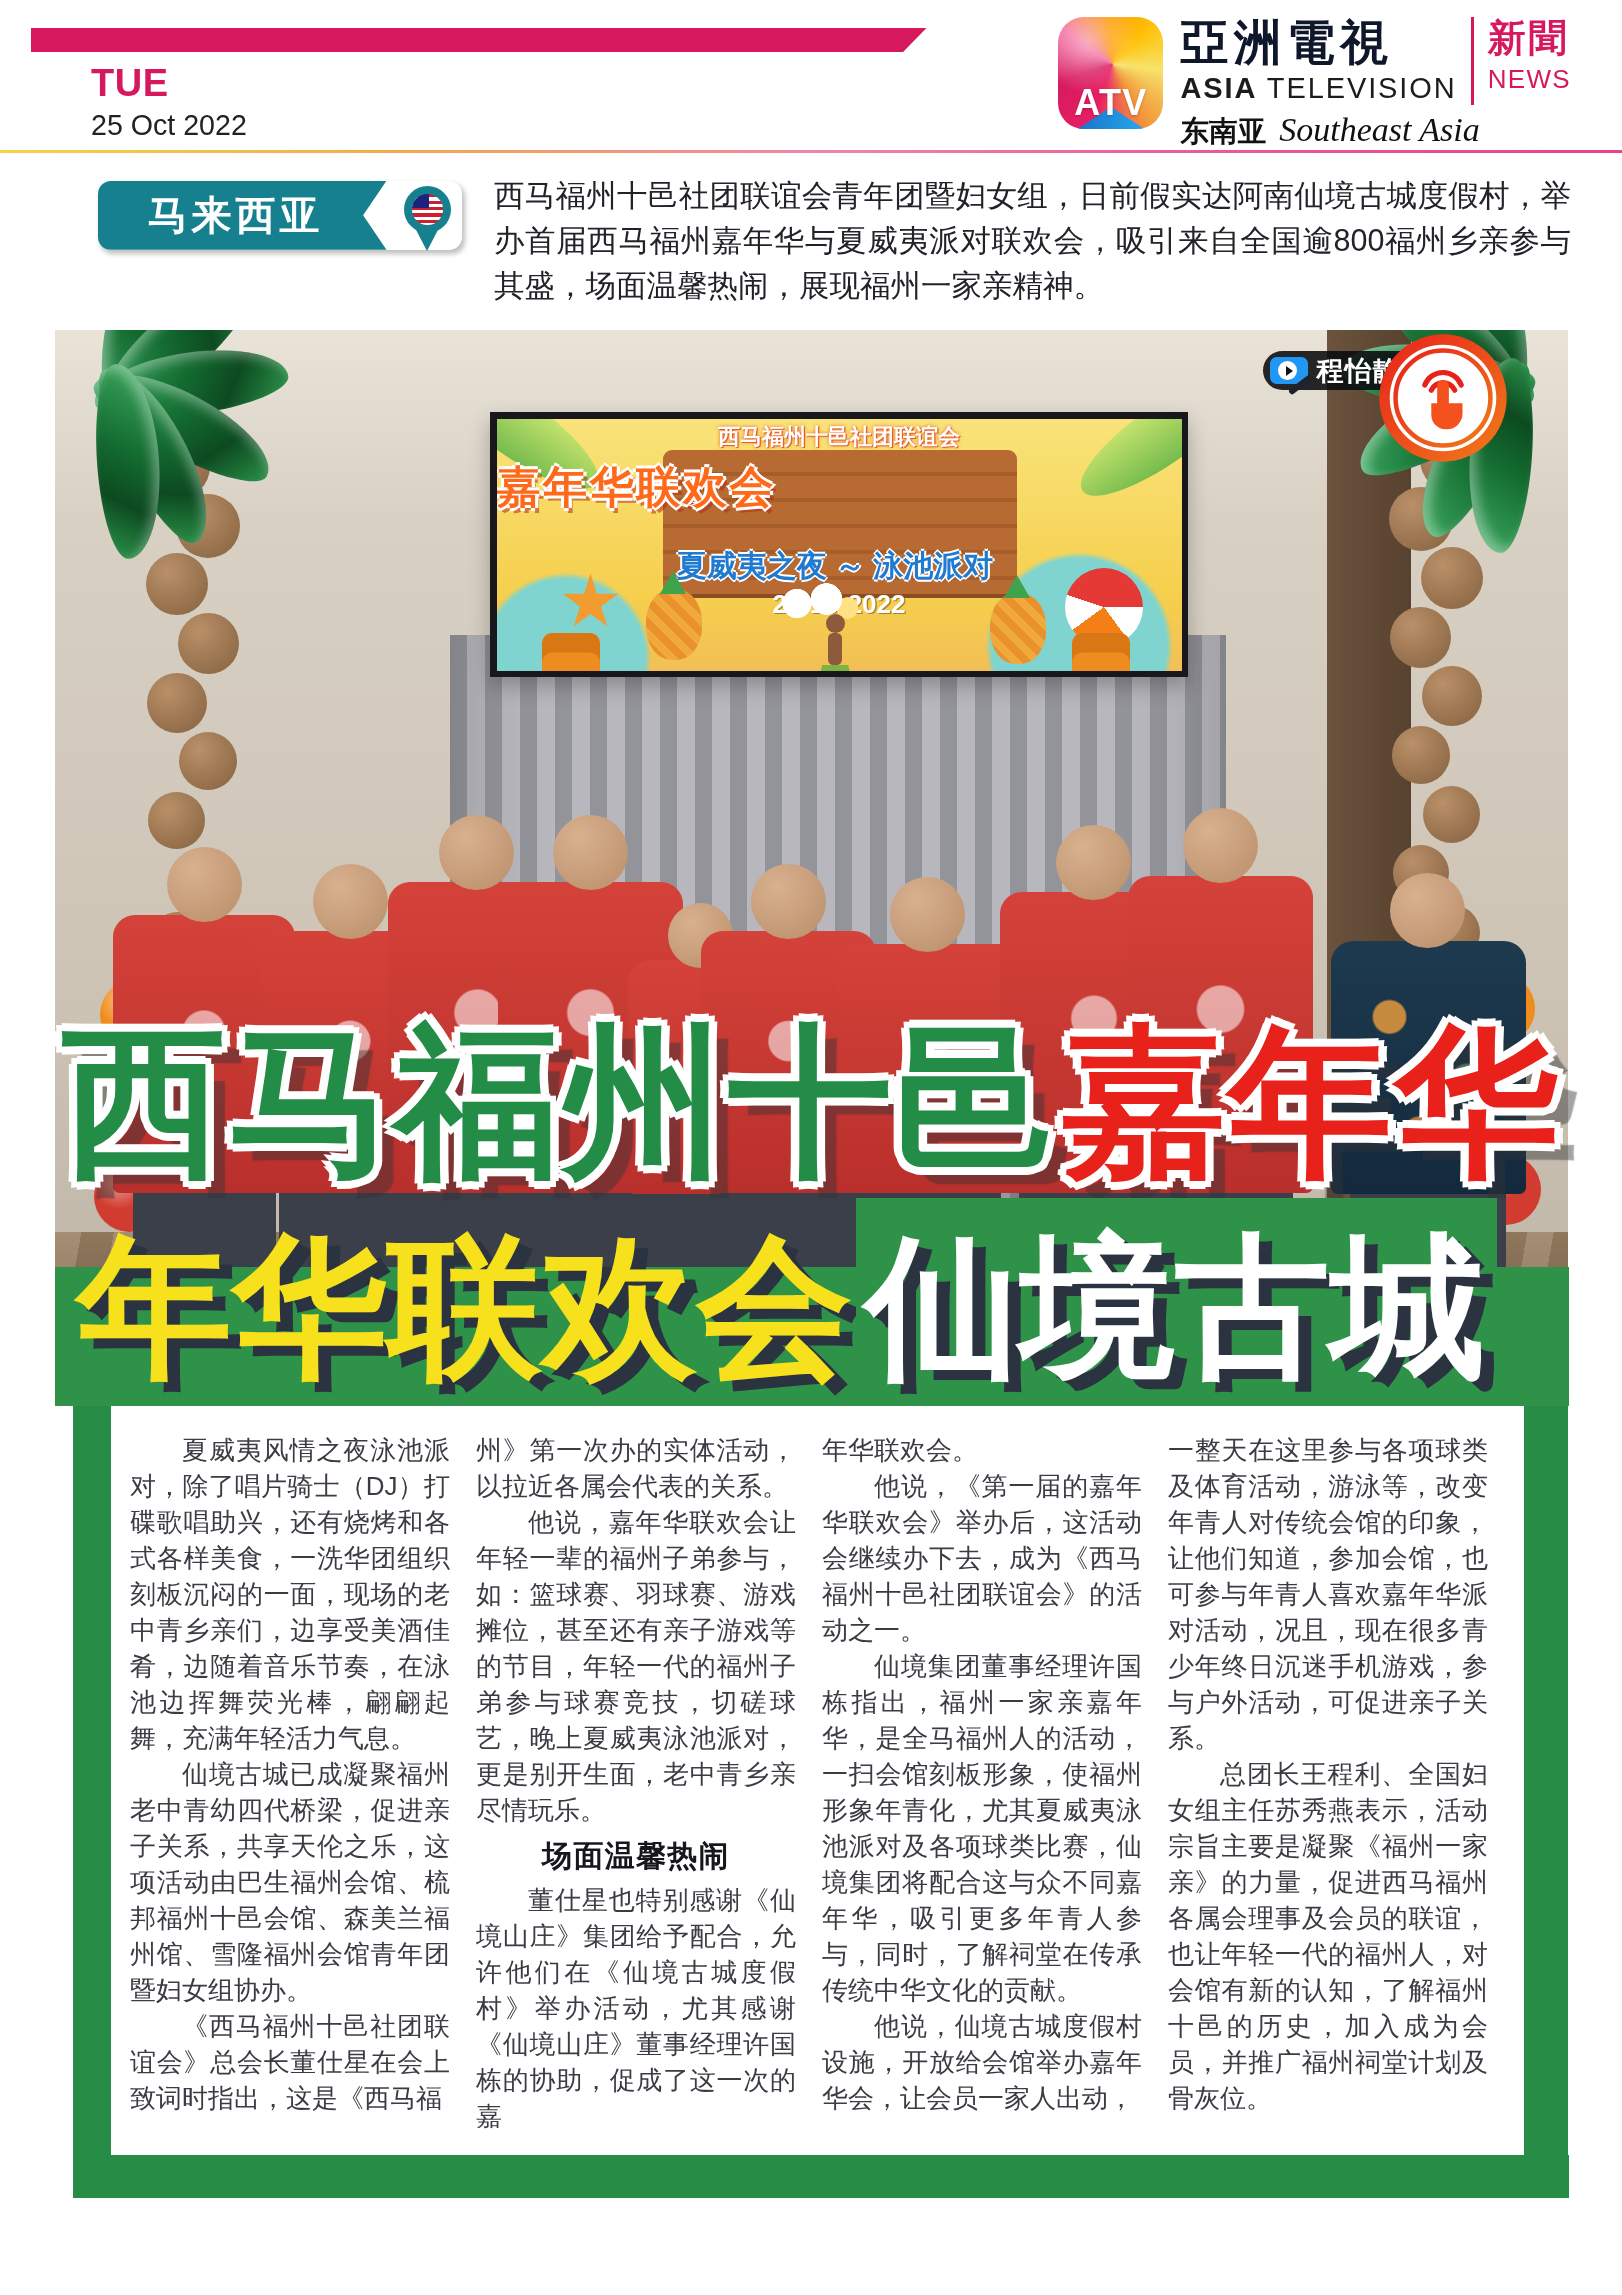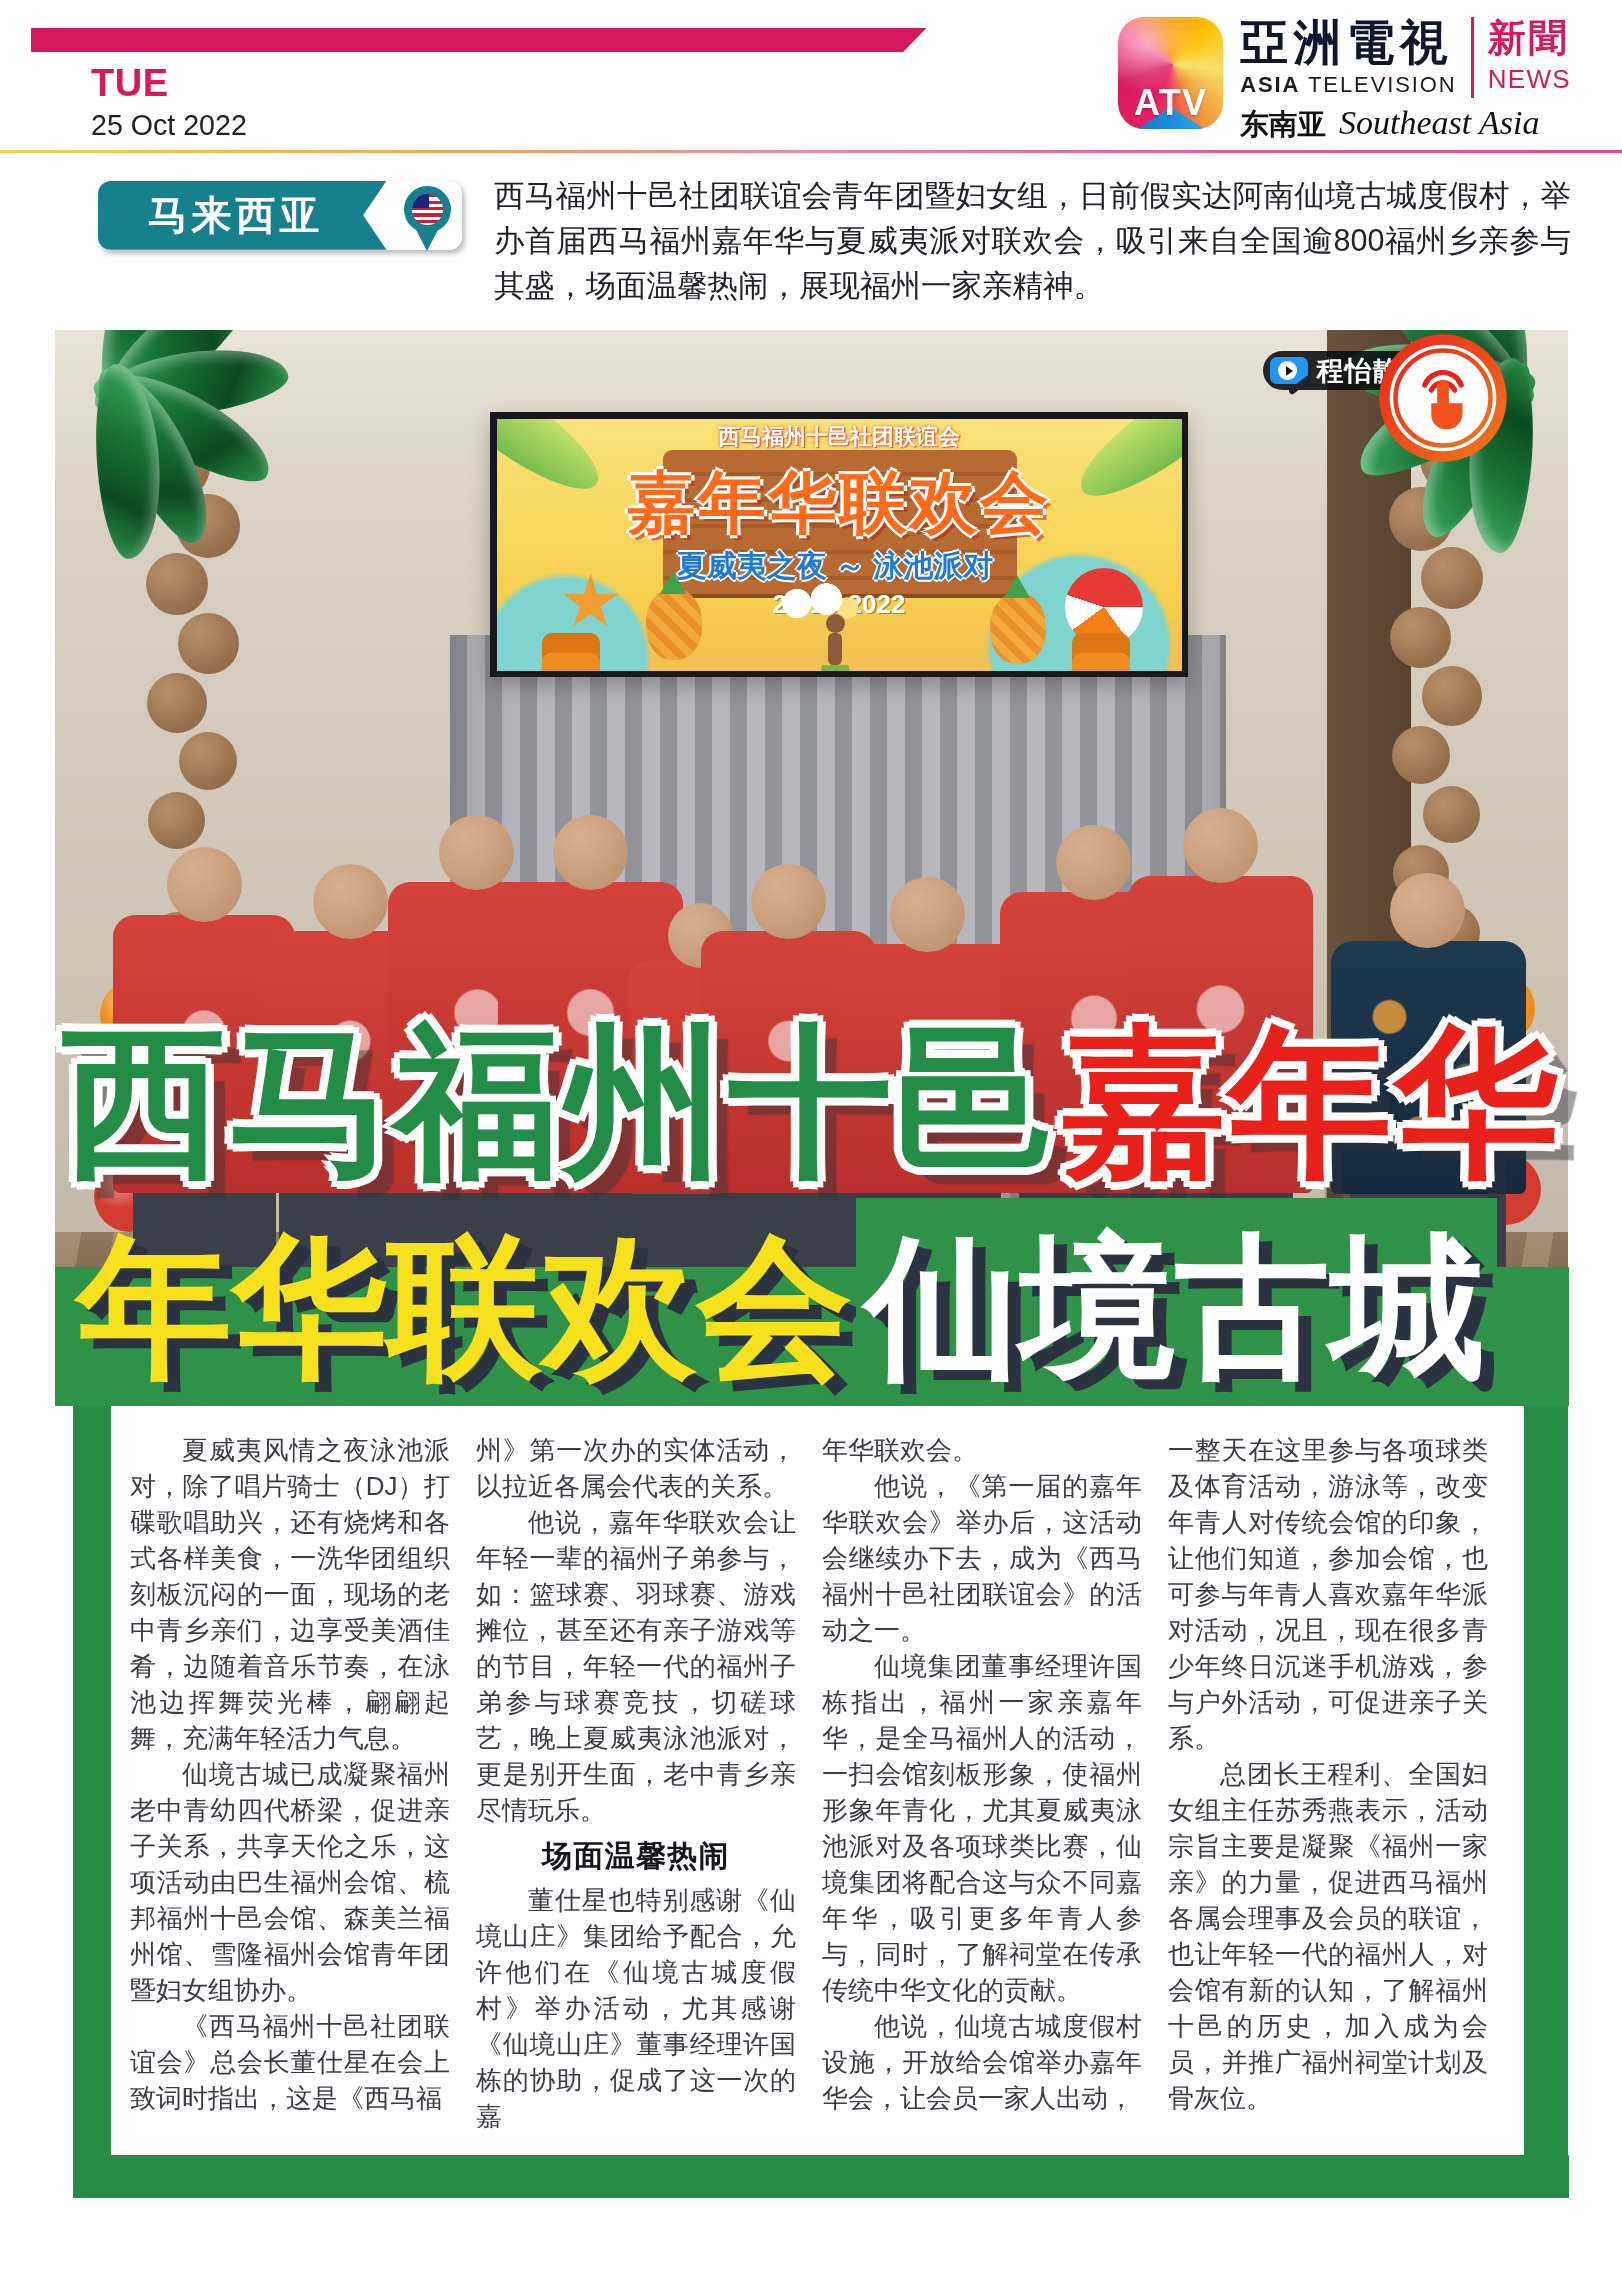--- a/index.html
+++ b/index.html
@@ -16,21 +16,21 @@
   #atv-icon{width:105px;height:112px;border-radius:26px;position:relative;overflow:hidden;
     background:radial-gradient(circle at 28% 22%,rgba(255,255,255,.45),transparent 45%),
     conic-gradient(from 200deg at 52% 42%,#e91e63,#d6195e,#f2639b,#ff9800,#ffc107,#f7e36b,#f29a3c,#e91e63);}
   #atv-icon .blue{position:absolute;left:0;bottom:0;width:100%;height:22px;
     background:linear-gradient(90deg,#1565c0,#29b6f6);clip-path:polygon(18% 100%,50% 0,82% 100%,100% 100%,100% 100%,0 100%);}
   #atv-icon .atv{position:absolute;left:0;right:0;bottom:5.2px;text-align:center;color:#fff;
     font-size:36px;font-weight:bold;letter-spacing:1.3px;text-shadow:0 1.3px 2.6px rgba(0,0,0,.25);}
   #brand-text{display:flex;flex-direction:column;}
   #brand-row1{display:flex;align-items:stretch;gap:14.3px;}
   #brand-cn{font-size:48px;font-weight:bold;color:#0f172a;letter-spacing:5.2px;line-height:51px;}
-  #brand-en{font-size:22px;color:#1c1c1c;letter-spacing:1.9px;margin-top:3.9px;}
+  #brand-en{font-size:29px;color:#1c1c1c;letter-spacing:1.9px;margin-top:3.9px;}
   #brand-en b{font-weight:bold;}
   #brand-divider{width:2.6px;background:#d6195e;}
   #news-block{display:flex;flex-direction:column;justify-content:flex-start;}
   #news-cn{font-size:38px;font-weight:bold;color:#d6195e;letter-spacing:2.6px;line-height:43px;}
   #news-en{font-size:26px;color:#d6195e;letter-spacing:1.3px;margin-top:3.9px;}
   #brand-row2{display:flex;align-items:baseline;gap:13px;margin-top:6.5px;}
   #sea-cn{font-size:28.6px;font-weight:bold;color:#111;}
   #sea-en{font-family:"Liberation Serif","DejaVu Serif",serif;font-style:italic;font-size:34px;color:#111;}
   #header-rule{left:0;top:150px;width:1623px;height:2.6px;
     background:linear-gradient(90deg,#f8d24b,#f3a94c,#ef87a8,#e75b98,#e8438d);}
@@ -72,21 +72,21 @@
     background:radial-gradient(circle at 85% 90%,#7fd4cf 0 14%,transparent 15%),
                radial-gradient(circle at 10% 95%,#7fd4cf 0 12%,transparent 13%),
                linear-gradient(#f9e37a,#f6cf4d 70%,#f2bf55);}
   .leaf{position:absolute;width:195px;height:58px;border-radius:50%;
         background:linear-gradient(#bfe36b,#67b74a);opacity:.9;}
   #sign{position:absolute;left:166px;top:31px;width:354px;height:144px;border-radius:9px;
         background:repeating-linear-gradient(180deg,#b76b33 0 22px,#a65d2a 22px 26px);
         box-shadow:0 3.9px 0 #8a4c22;}
   #scr-org{position:absolute;left:0;right:0;top:3.9px;text-align:center;font-size:22px;font-weight:bold;color:#fff;
     text-shadow:0 0 3.9px rgba(230,80,40,.9),1.3px 1.3px 0 #e86a2a;}
-  #scr-title{position:absolute;left:0;right:0;top:39px;text-align:center;font-size:68px;font-weight:bold;color:#ff6a1a;
+  #scr-title{position:absolute;left:0;right:0;top:39px;font-size:44px;font-weight:bold;color:#ff6a1a;
     letter-spacing:2.6px;
     text-shadow:-3.2px 0 0 #fff,3.2px 0 0 #fff,0 -3.2px 0 #fff,0 3.2px 0 #fff,3.9px 5.2px 0 rgba(180,40,20,.55);}
   #scr-sub{position:absolute;left:0;right:8px;top:127px;text-align:center;font-size:30px;font-weight:bold;color:#1f7ad0;
     text-shadow:-1.9px 0 0 #fff,1.9px 0 0 #fff,0 -1.9px 0 #fff,0 1.9px 0 #fff;}
   #scr-date{position:absolute;left:0;right:0;top:170px;text-align:center;font-size:26px;font-weight:bold;color:#fff;
     text-shadow:1.3px 1.3px 0 rgba(120,80,20,.6);}
   .deco{position:absolute;}
   #beachball{right:39px;top:149px;width:78px;height:78px;border-radius:50%;
     background:conic-gradient(#e53935 0 25%,#fff 25% 40%,#f57f17 40% 65%,#fff 65% 80%,#e53935 80%);}
   #starfish{left:65px;top:155px;width:58px;height:58px;background:#f29b2e;

